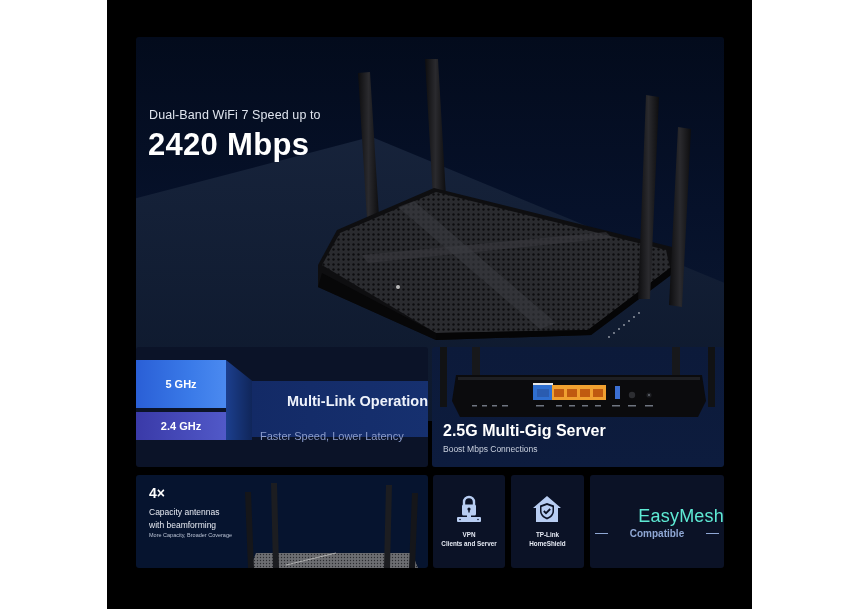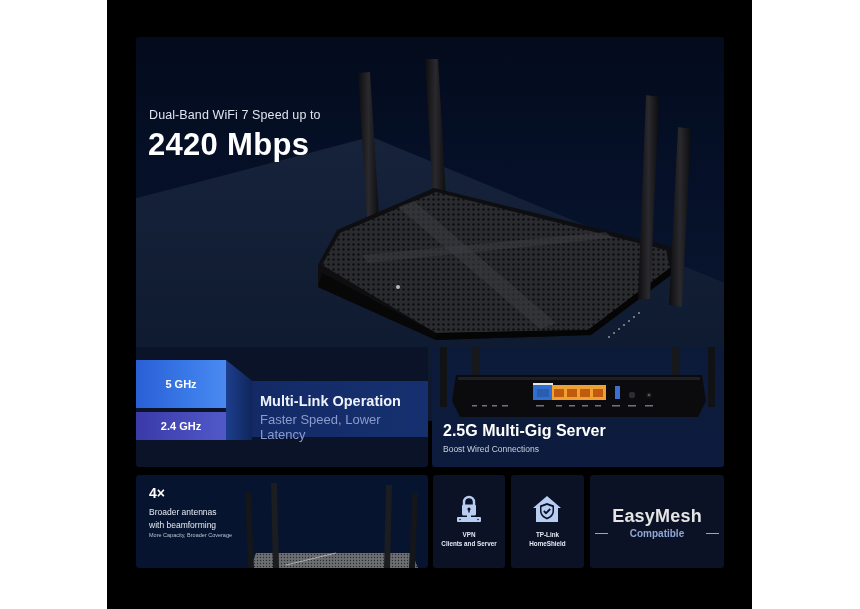--- a/index.html
+++ b/index.html
@@ -56,22 +56,22 @@
     .beam {
       position: absolute; left: 90px; top: 13px; width: 26px; height: 80px;
       background: linear-gradient(90deg, #1c3f8e 0%, #10265a 100%);
       clip-path: polygon(0 0, 100% 26%, 100% 100%, 0 100%);
     }
     .mlo-box {
       position: absolute; left: 116px; top: 34px; width: 176px; height: 56px;
       background: linear-gradient(90deg, #132a66 0%, #16306f 100%);
       padding: 12px 0 0 8px;
     }
-    .mlo-title { color: #eef2fb; font-size: 14.5px; font-weight: bold; }
-    .mlo-sub { color: #8b9ccc; font-size: 13px; margin-top: 3px; }
+    .mlo-title { color: #eef2fb; font-size: 14.5px; font-weight: bold; text-align: right; }
+    .mlo-sub { color: #8b9ccc; font-size: 11px; margin-top: 21px; }
 
     
     .ports {
       left: 432px; top: 347px; width: 292px; height: 120px;
       background: linear-gradient(180deg, #0c1a3a 0%, #0d1c3e 100%);
     }
     .ports-title {
       position: absolute; left: 11px; top: 75px;
       color: #ffffff; font-size: 16px; font-weight: bold;
     }
@@ -101,22 +101,22 @@
       top: 475px; height: 93px; background: #0b1226;
     }
     .tile-label {
       position: absolute; left: 0; width: 100%; text-align: center;
       color: #e6eaf4; font-size: 6.3px; font-weight: bold; line-height: 1.45;
     }
     .vpn { left: 433px; width: 72px; }
     .hs { left: 511px; width: 73px; }
     .mesh { left: 590px; width: 134px; }
     .mesh-title {
-      position: absolute; left: 0; width: 100%; top: 31px; text-align: center;
-      color: #e5e5e5; font-size: 18px; font-weight: bold; letter-spacing: 0.2px;
+      position: absolute; left: 0; width: 100%; top: 31px; text-align: right;
+      color: #5eead4; font-size: 18px; font-weight: normal; letter-spacing: 0.2px;
     }
     .mesh-sub {
       position: absolute; left: 0; width: 100%; top: 53px; text-align: center;
       color: #8fa7d4; font-size: 10px; font-weight: bold;
       display: flex; align-items: center; justify-content: center; gap: 22px;
     }
     .mesh-dash { display: inline-block; width: 13px; height: 1.3px; background: #8fa7d4; }
   </style>
 </head>
 <body>
@@ -218,26 +218,26 @@
         <rect x="124" y="58" width="6" height="1.5"></rect>
       <rect x="137" y="58" width="6" height="1.5"></rect>
         <rect x="150" y="58" width="6" height="1.5"></rect>
       <rect x="163" y="58" width="6" height="1.5"></rect>
         <rect x="180" y="58" width="8" height="1.5"></rect>
       <rect x="196" y="58" width="8" height="1.5"></rect>
         <rect x="213" y="58" width="8" height="1.5"></rect>
     </g>
   </svg>
   <div class="ports-title">2.5G Multi-Gig Server</div>
-  <div class="ports-sub">Boost Wired Connections</div>
+  <div class="ports-sub">Boost Mbps Connections</div>
 </div>
 
 <div class="card ant">
   <div class="ant-count">4×</div>
-  <div class="ant-line" style="top:32px">Broader antennas</div>
+  <div class="ant-line" style="top:32px">Capacity antennas</div>
   <div class="ant-line" style="top:45px">with beamforming</div>
   <div class="ant-small">More Capacity, Broader Coverage</div>
   <svg width="292" height="93" viewBox="0 0 292 93" style="position:absolute;left:0;top:0">
     <defs>
       <pattern id="dots2" width="3" height="3" patternUnits="userSpaceOnUse">
         <rect width="3" height="3" fill="#6d6e72"></rect>
         <circle cx="1.5" cy="1.5" r="0.7" fill="#2b2c30"></circle>
       </pattern>
     </defs>
     <polygon points="120,78 276,78 282,93 114,93" fill="url(#dots2)"></polygon>

